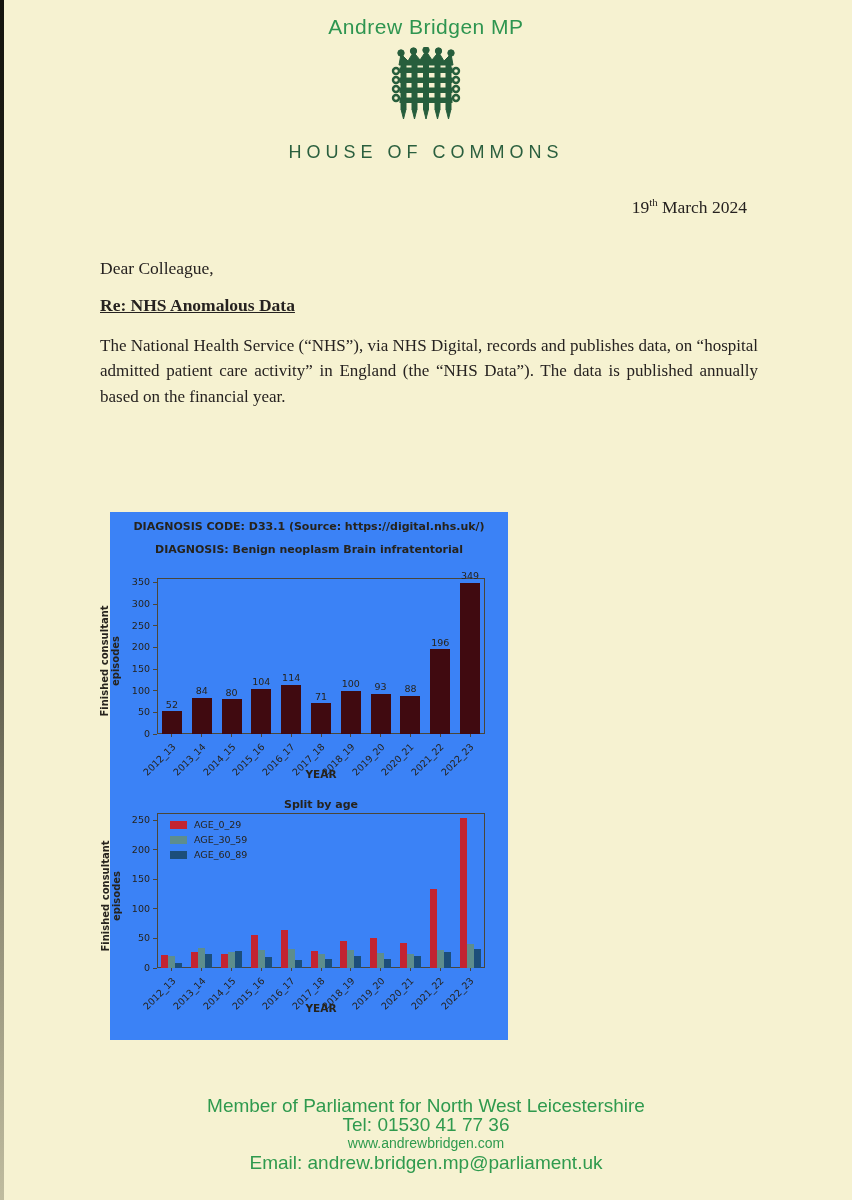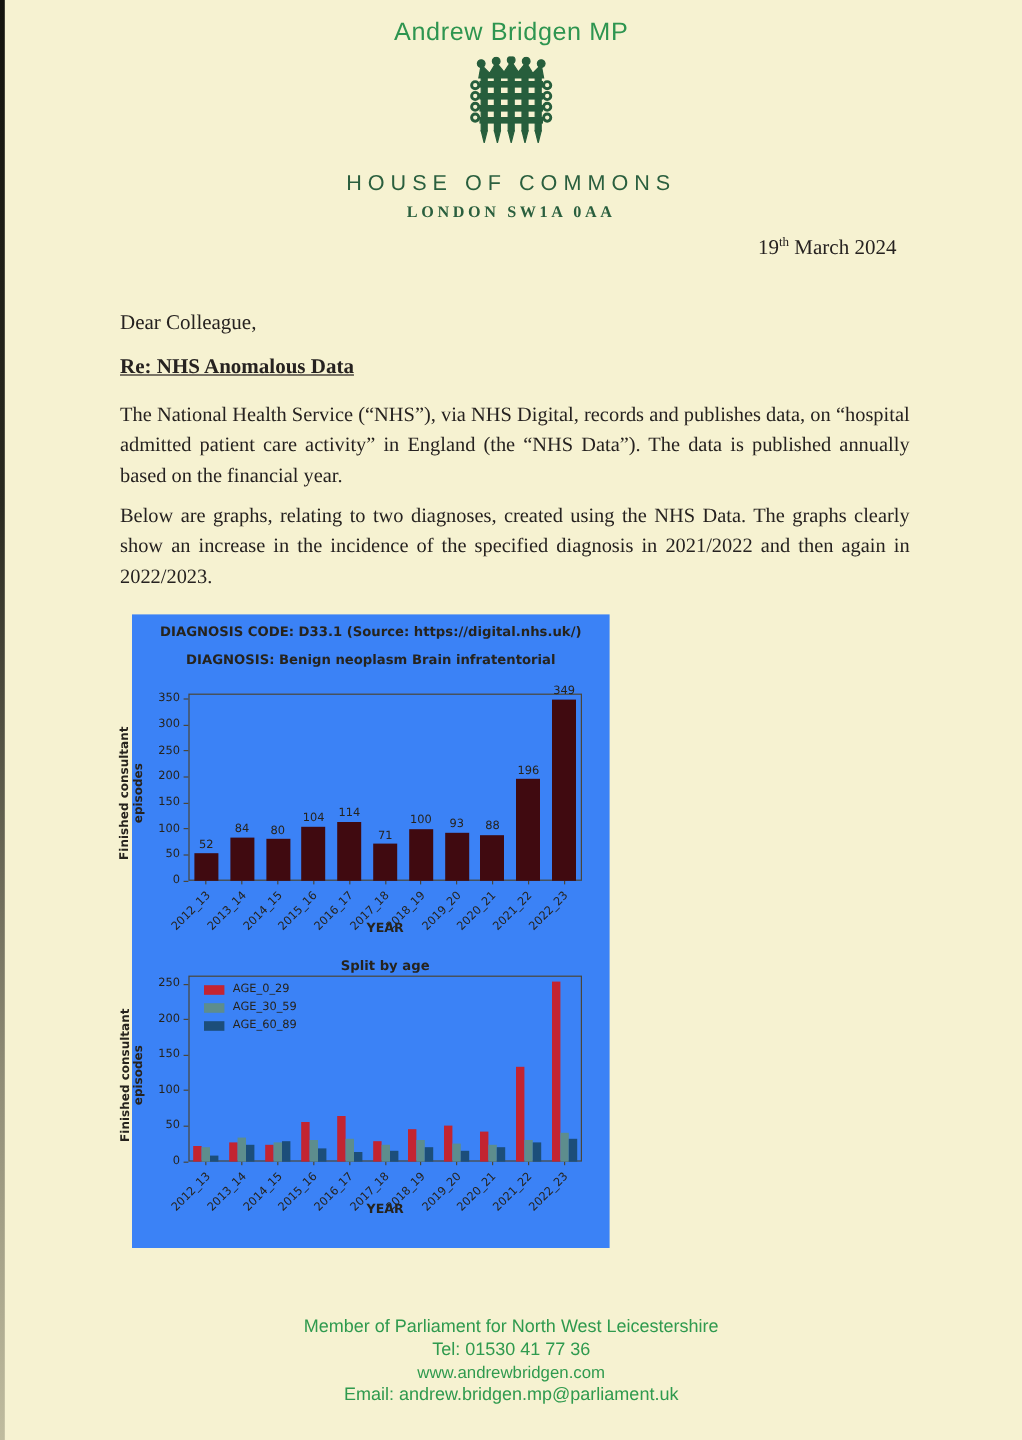--- a/index.html
+++ b/index.html
@@ -62,21 +62,21 @@
     color: #26231d;
   }
   .suptitle1 { top: 8px; }
   .suptitle2 { top: 31px; }
   .footer {
     position: absolute; top: 1096px; left: 0; width: 100%;
     text-align: center;
     font-family: "Liberation Sans", sans-serif;
     color: #2f9a4e;
   }
-  .footer .f-line { font-size: 15px; line-height: 19px; }
+  .footer .f-line { font-size: 19px; line-height: 19px; }
   .footer .f-line4 { font-size: 14px; line-height: 19px; }
 </style>
 </head>
 <body>
 
 <div class="page">
   <div class="scan-edge"></div>
 
   <div class="sender-name">Andrew Bridgen MP</div>
 
@@ -115,28 +115,26 @@
         <path d="M11 62 L16 62 L13.5 72 Z"></path>
         <path d="M22 62 L27 62 L24.5 72 Z"></path>
         <path d="M33.5 62 L38.5 62 L36 72 Z"></path>
         <path d="M45 62 L50 62 L47.5 72 Z"></path>
         <path d="M56 62 L61 62 L58.5 72 Z"></path>
       </g>
     </svg>
   </div>
 
   <div class="org-name">HOUSE OF COMMONS</div>
-  <div class="org-address">LONDON SW1A 0AA</div>
 
   <div class="letter-date"><span>19</span><sup>th</sup><span> March 2024</span></div>
 
   <div class="salutation">Dear Colleague,</div>
   <div class="subject">Re: NHS Anomalous Data</div>
   <div class="para para1">The National Health Service (“NHS”), via NHS Digital, records and publishes data, on “hospital admitted patient care activity” in England (the “NHS Data”). The data is published annually based on the financial year.</div>
-  <div class="para para2">Below are graphs, relating to two diagnoses, created using the NHS Data. The graphs clearly show an increase in the incidence of the specified diagnosis in 2021/2022 and then again in 2022/2023.</div>
 
   <div class="figure">
     <div class="suptitle1">DIAGNOSIS CODE: D33.1 (Source: https://digital.nhs.uk/)</div>
     <div class="suptitle2">DIAGNOSIS: Benign neoplasm Brain infratentorial</div>
 
   <div style="position: absolute; font-family: &quot;DejaVu Sans&quot;, sans-serif; color: rgb(38, 35, 29); left: 47px; top: 66px; width: 328px; height: 156px; border: 1.2px solid rgb(74, 70, 57);"></div>
       <div style="position: absolute; font-family: &quot;DejaVu Sans&quot;, sans-serif; color: rgb(38, 35, 29); left: 43px; top: 221.5px; width: 4px; height: 1px; background: rgb(74, 70, 57);"></div>
       <div style="position: absolute; font-family: &quot;DejaVu Sans&quot;, sans-serif; color: rgb(38, 35, 29); left: 11px; top: 216px; width: 29px; text-align: right; font-size: 9.5px;">0</div>
       <div style="position: absolute; font-family: &quot;DejaVu Sans&quot;, sans-serif; color: rgb(38, 35, 29); left: 43px; top: 199.833px; width: 4px; height: 1px; background: rgb(74, 70, 57);"></div>
       <div style="position: absolute; font-family: &quot;DejaVu Sans&quot;, sans-serif; color: rgb(38, 35, 29); left: 11px; top: 194.333px; width: 29px; text-align: right; font-size: 9.5px;">50</div>

